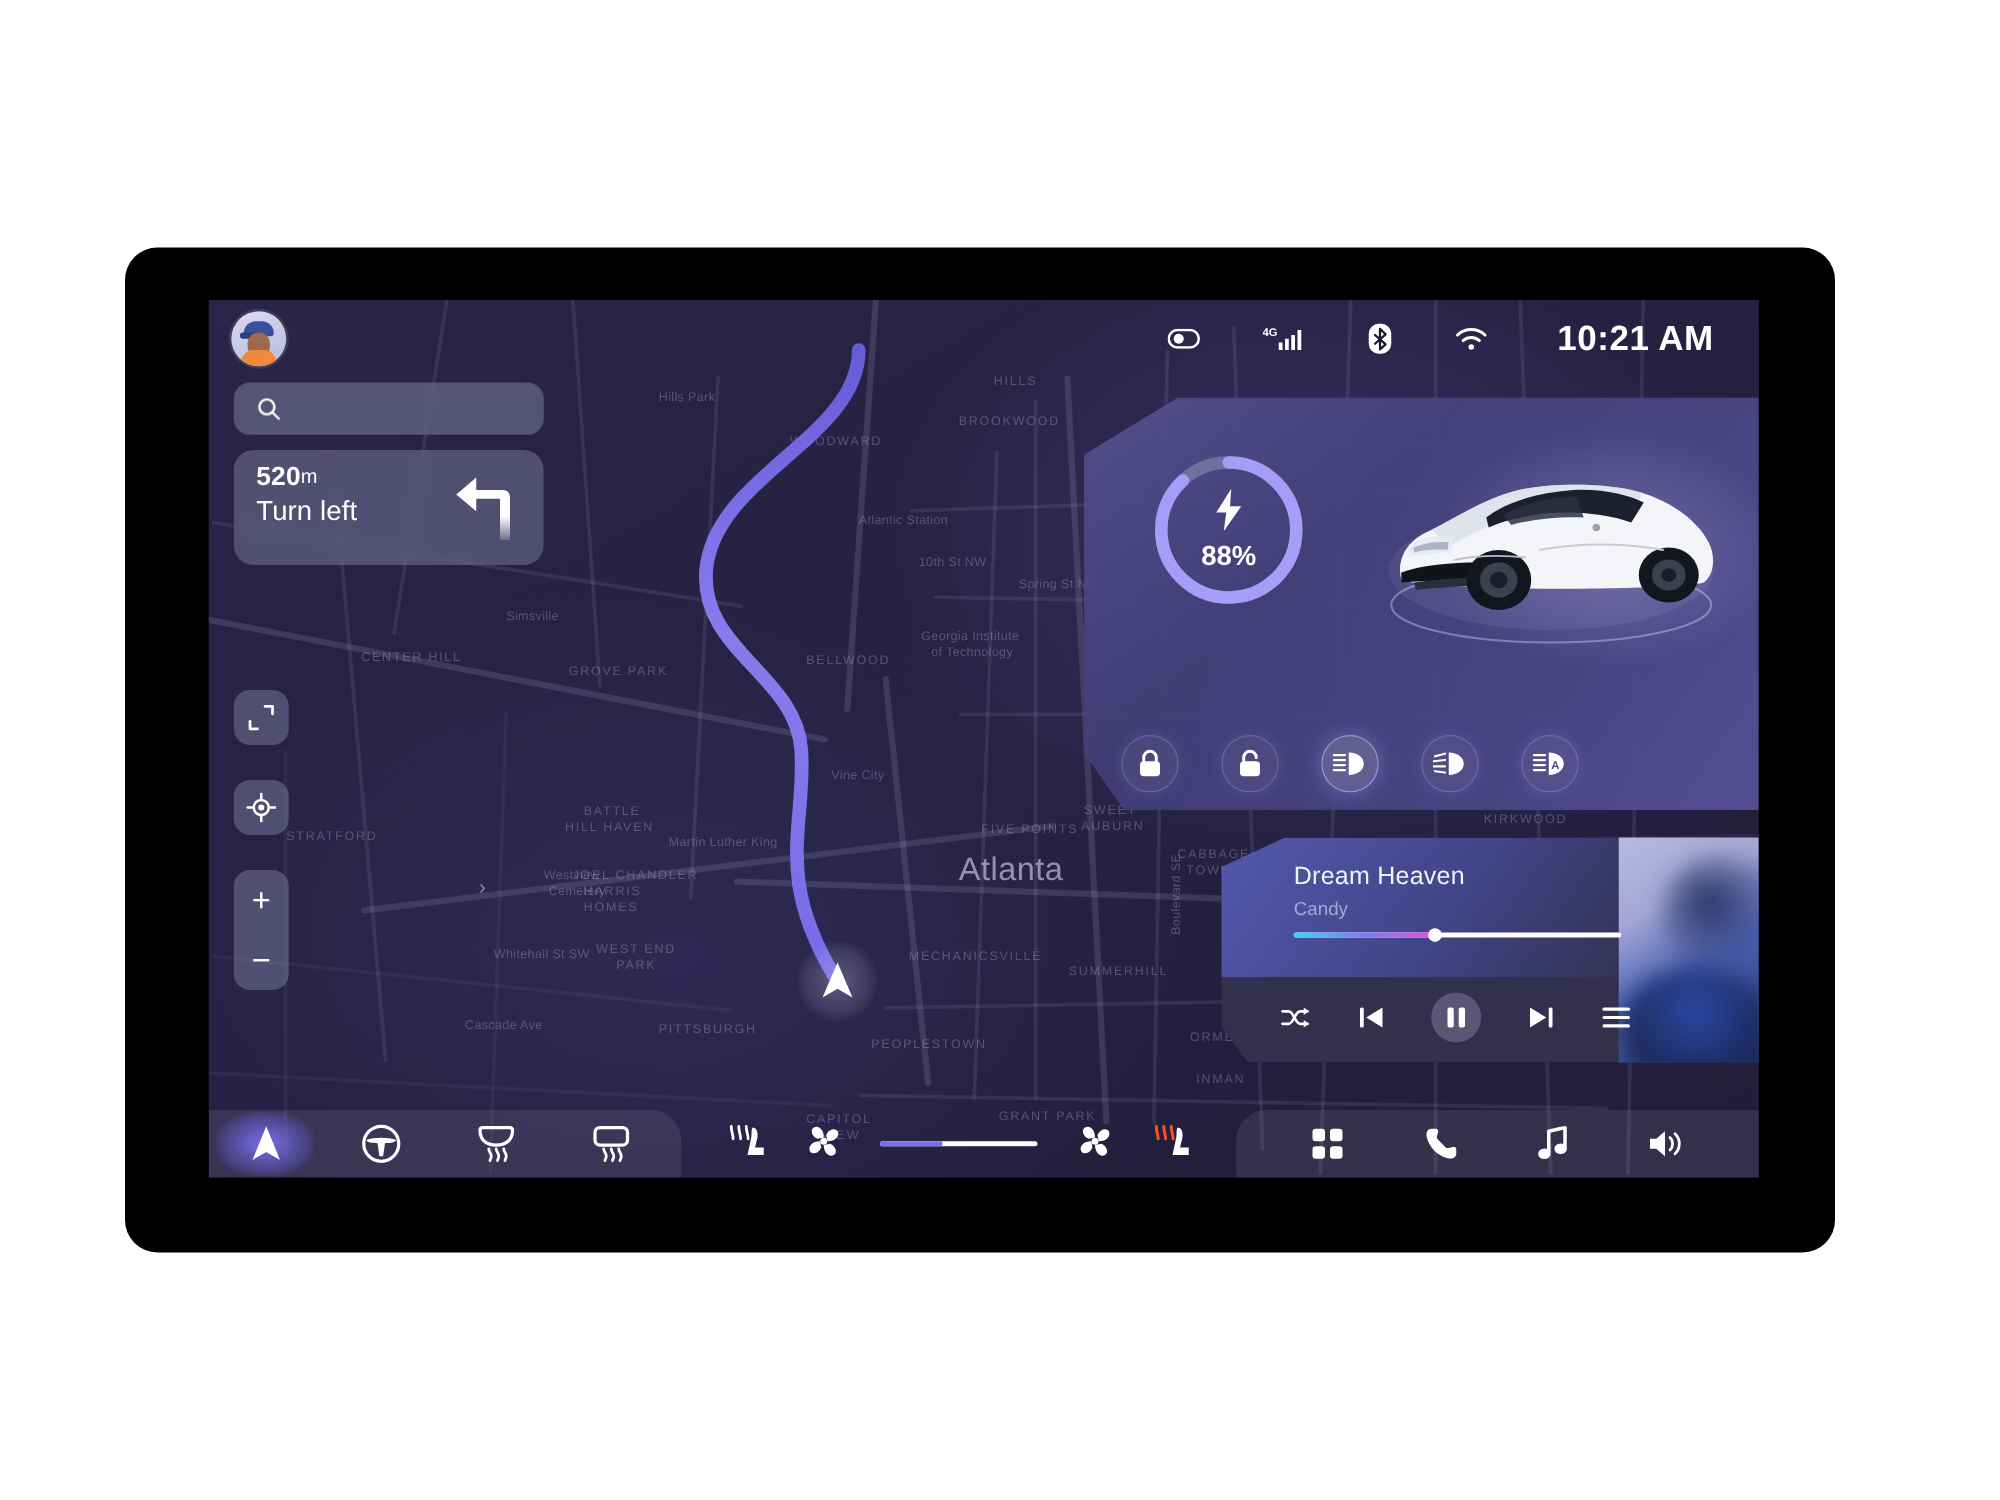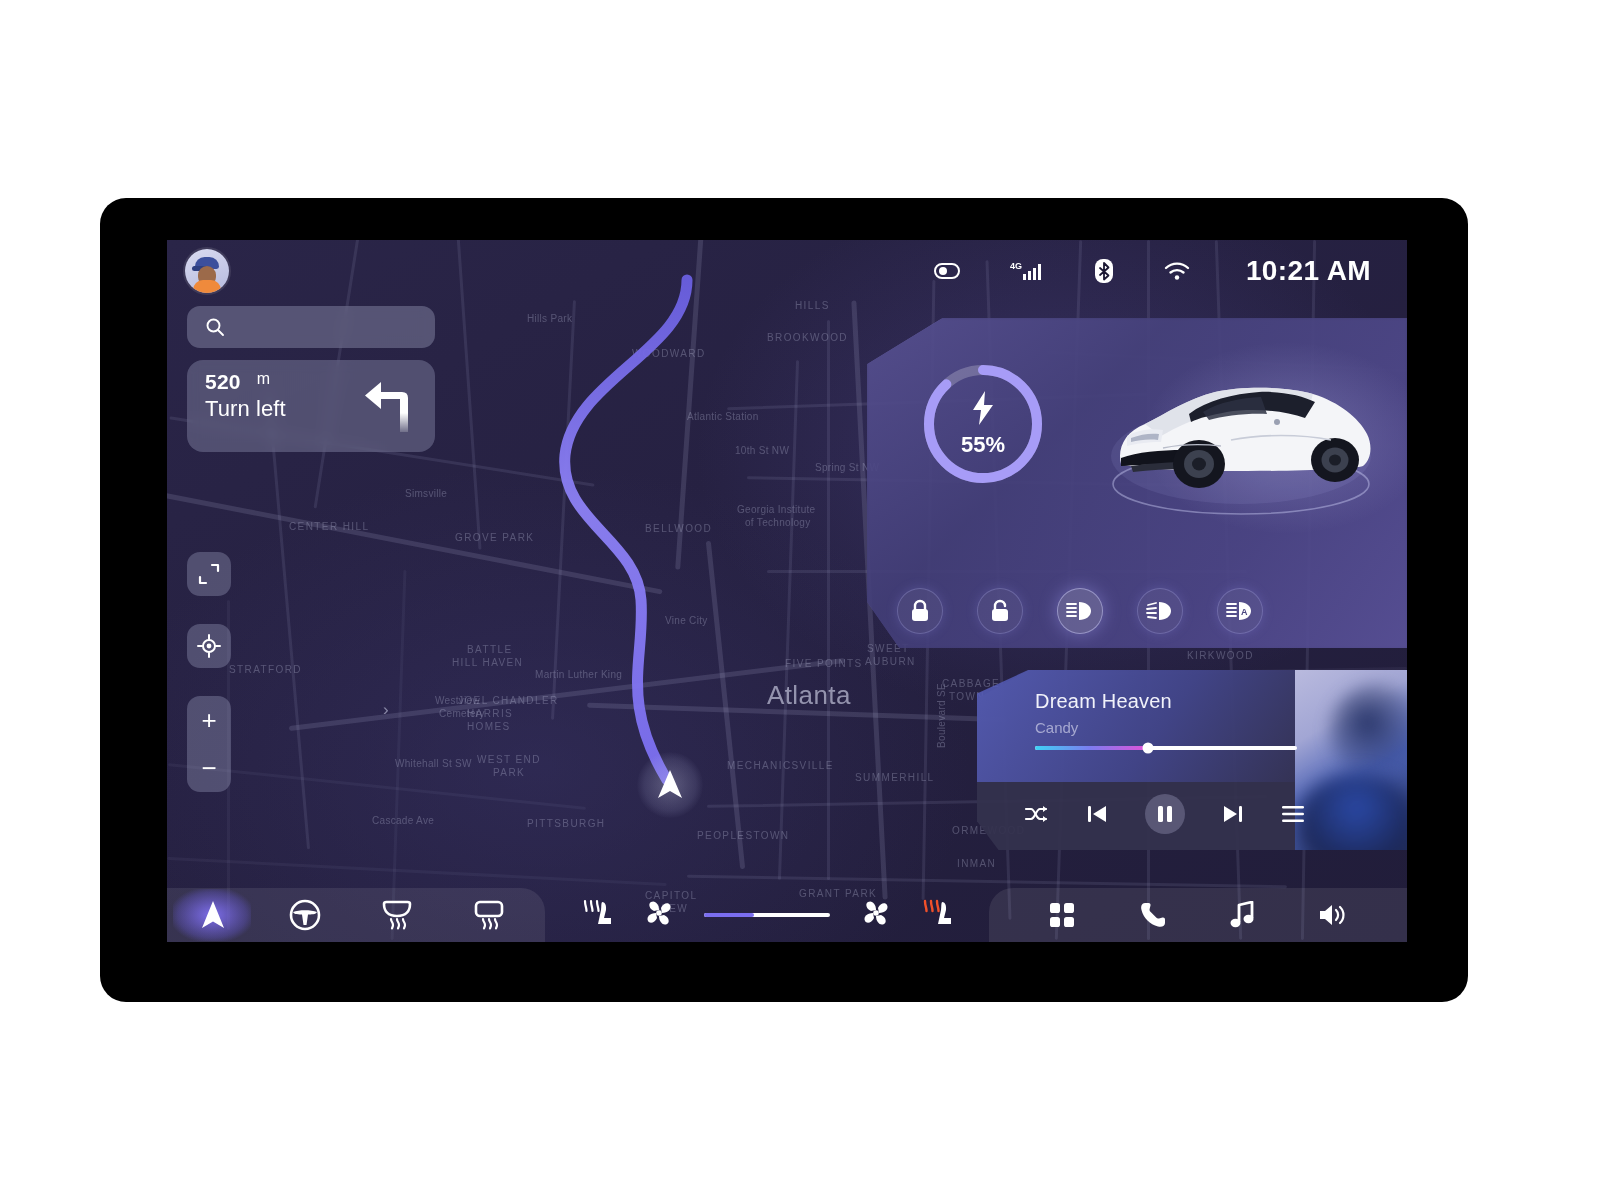--- a/index.html
+++ b/index.html
@@ -127,21 +127,21 @@
   }
   #navcard {
     position: absolute; left: 20px; top: 120px;
     width: 248px; height: 92px;
     border-radius: 16px;
     background: rgba(150,152,183,0.38);
     backdrop-filter: blur(6px);
     z-index: 20;
     padding: 10px 14px 0 18px;
   }
-  #navcard .dist { display: flex; align-items: flex-start; gap: 16px; }
+  #navcard .dist { display: flex; align-items: center; }
   #navcard .dnum { color:#fff; font-size: 21px; font-weight: bold; letter-spacing:.2px;}
   #navcard .dunit { color:#fff; font-size: 16px; }
   #navcard .inst { color:#fff; font-size: 22px; margin-top: 2px; letter-spacing:.1px;}
   #navcard .turnicon { position: absolute; right: 12px; top: 16px; }
 
   .mapbtn {
     position: absolute; left: 20px;
     width: 44px; height: 44px;
     border-radius: 13px;
     background: rgba(150,152,183,0.38);
@@ -550,21 +550,21 @@
 
         <div id="batteryring">
           <svg width="132" height="132" viewBox="0 0 132 132">
             <circle cx="66" cy="66" r="54" fill="none" stroke="rgba(255,255,255,0.22)" stroke-width="10"></circle>
             <circle id="battArc" cx="66" cy="66" r="54" fill="none" stroke="#a79cf7" stroke-width="10" stroke-linecap="round" transform="rotate(-90 66 66)" stroke-dasharray="339.29200658769764" stroke-dashoffset="40.715040790523716"></circle>
           </svg>
           <div class="ringtext">
             <svg width="28" height="36" viewBox="0 0 28 36">
               <path d="M16 1 L4 20 L12 20 L10 35 L24 15 L15 15 Z" fill="#ffffff"></path>
             </svg>
-            <span class="pct">55%</span>
+            <span class="pct">88%</span>
           </div>
         </div>
 
         <div id="carimg">
           <svg width="300" height="190" viewBox="0 0 300 190">
             <ellipse cx="150" cy="148" rx="128" ry="30" fill="none" stroke="rgba(210,212,250,0.42)" stroke-width="1.6"></ellipse>
             <ellipse cx="150" cy="120" rx="130" ry="48" fill="rgba(190,190,250,0.10)"></ellipse>
 
             <path d="M30 128 C26 112 34 96 54 88 C74 78 98 62 124 56 C150 50 196 50 222 58 C248 66 268 82 276 98 C282 110 280 124 272 130 C256 136 60 138 30 128 Z" fill="#f4f5f8"></path>
             <path d="M54 88 C74 78 98 62 124 56 C150 50 196 50 222 58 L216 78 C186 70 150 70 126 76 C106 81 84 92 70 100 Z" fill="#d9dce6" opacity="0.75"></path>

